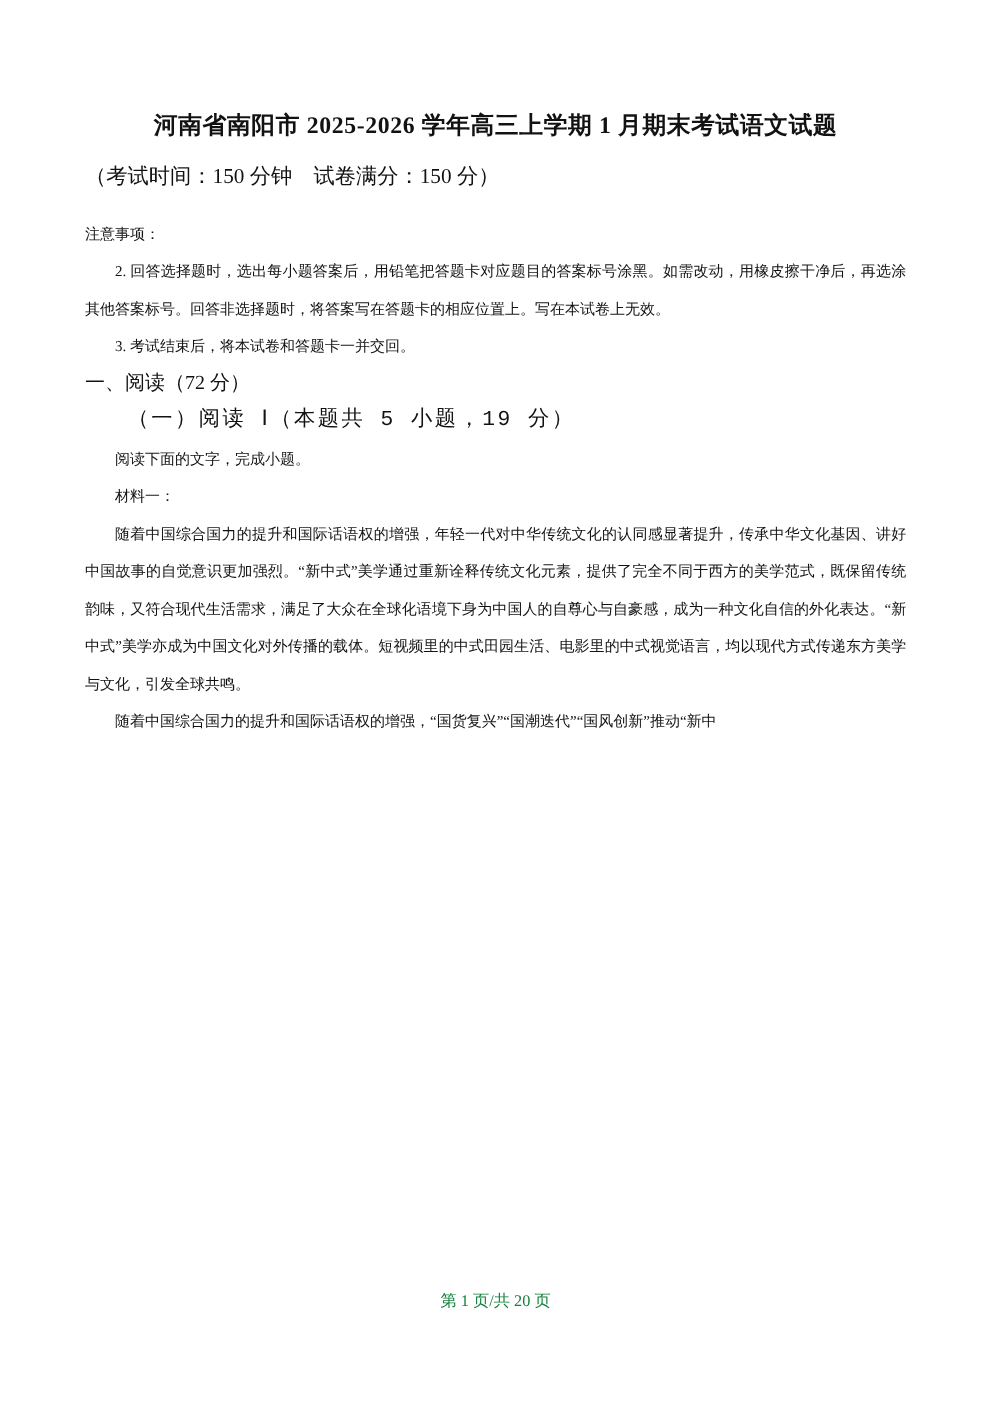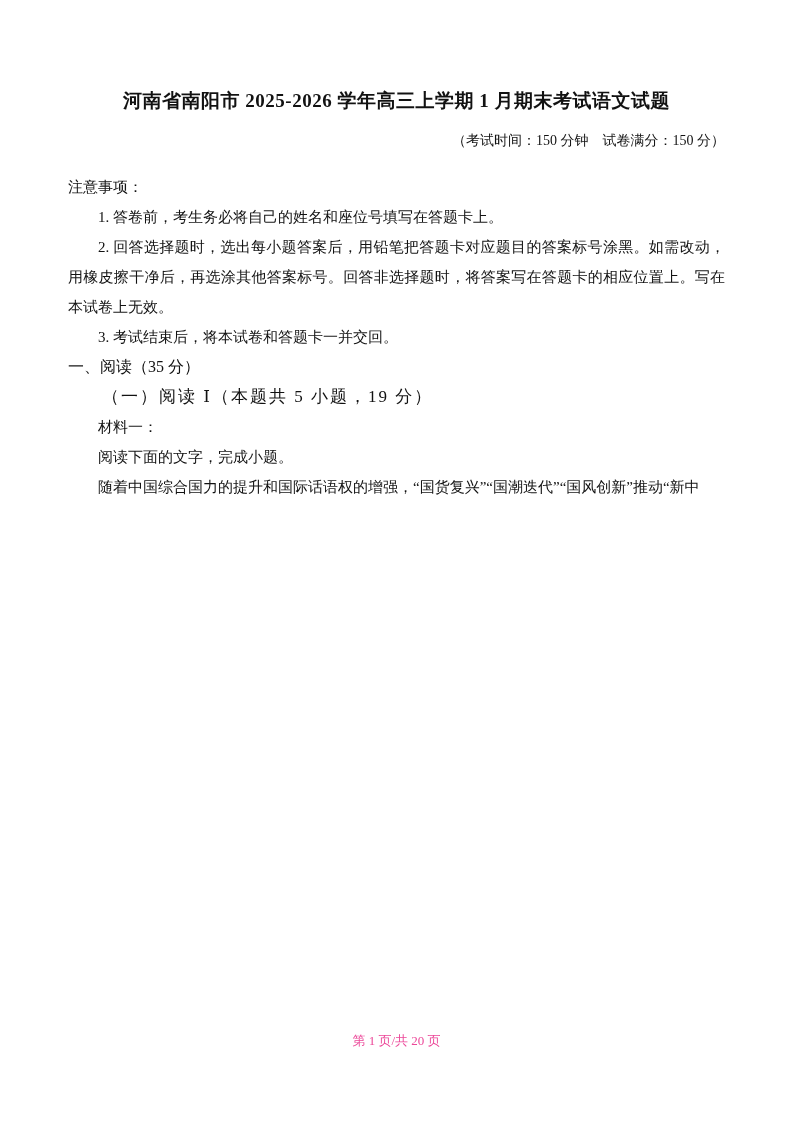--- a/index.html
+++ b/index.html
@@ -22,82 +22,83 @@
   .doc-title {
     margin: 0 0 10px 0;
     font-size: 19px;
     line-height: 30px;
     font-weight: bold;
     text-align: center;
     letter-spacing: 0.5px;
   }
   .exam-info {
     margin: 0 0 16px 0;
-    font-size: 14px;
+    font-size: 17px;
     line-height: 30px;
-    text-align: right;
+    text-align: left;
   }
   .body-line {
     margin: 0;
-    font-size: 15px;
+    font-size: 12px;
     line-height: 30px;
     text-align: justify;
     text-justify: inter-ideograph;
   }
   .indent {
     text-indent: 2em;
   }
   .section-heading {
     margin: 0;
     font-size: 16px;
     line-height: 30px;
   }
   .subsection-heading {
     margin: 0;
     font-size: 17px;
     line-height: 30px;
     text-indent: 2em;
     letter-spacing: 2px;
+    font-family: Liberation Mono, monospace;
   }
   .page-footer {
     position: absolute;
     left: 0;
     right: 0;
     bottom: 72px;
     text-align: center;
     font-size: 13px;
-    color: #ec4899;
+    color: #15803d;
   }
 </style>
 </head>
 <body>
 
 <div class="page">
 
   <h1 class="doc-title">河南省南阳市 2025-2026 学年高三上学期 1 月期末考试语文试题</h1>
 
   <p class="exam-info">（考试时间：150 分钟　试卷满分：150 分）</p>
 
   <p class="body-line">注意事项：</p>
 
-  <p class="body-line indent">1. 答卷前，考生务必将自己的姓名和座位号填写在答题卡上。</p>
 
   <p class="body-line indent">2. 回答选择题时，选出每小题答案后，用铅笔把答题卡对应题目的答案标号涂黑。如需改动，用橡皮擦干净后，再选涂其他答案标号。回答非选择题时，将答案写在答题卡的相应位置上。写在本试卷上无效。</p>
 
   <p class="body-line indent">3. 考试结束后，将本试卷和答题卡一并交回。</p>
 
-  <p class="section-heading">一、阅读（35 分）</p>
+  <p class="section-heading">一、阅读（72 分）</p>
 
   <p class="subsection-heading">（一）阅读 Ⅰ（本题共 5 小题，19 分）</p>
 
+  <p class="body-line indent">阅读下面的文字，完成小题。</p>
+
   <p class="body-line indent">材料一：</p>
-
-  <p class="body-line indent">阅读下面的文字，完成小题。</p>
 
 
 
+  <p class="body-line indent">随着中国综合国力的提升和国际话语权的增强，年轻一代对中华传统文化的认同感显著提升，传承中华文化基因、讲好中国故事的自觉意识更加强烈。“新中式”美学通过重新诠释传统文化元素，提供了完全不同于西方的美学范式，既保留传统韵味，又符合现代生活需求，满足了大众在全球化语境下身为中国人的自尊心与自豪感，成为一种文化自信的外化表达。“新中式”美学亦成为中国文化对外传播的载体。短视频里的中式田园生活、电影里的中式视觉语言，均以现代方式传递东方美学与文化，引发全球共鸣。</p>
 
 
   <p class="body-line indent">随着中国综合国力的提升和国际话语权的增强，“国货复兴”“国潮迭代”“国风创新”推动“新中</p>
 
   <div class="page-footer">第 1 页/共 20 页</div>
 
 </div>
 
 </body></html>

